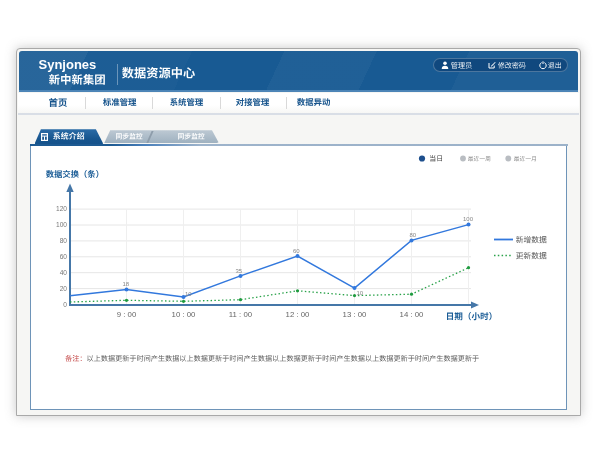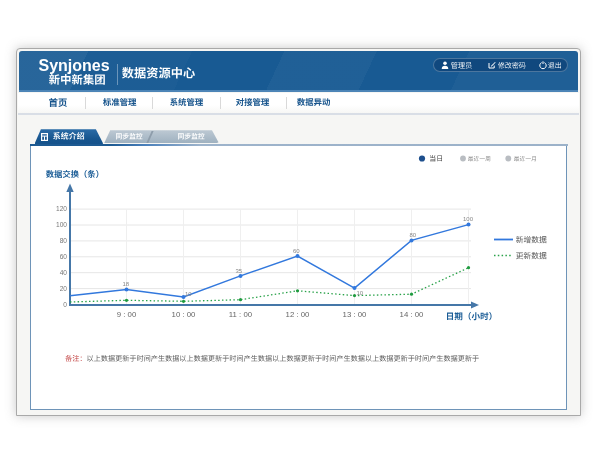--- a/index.html
+++ b/index.html
@@ -1,21 +1,21 @@
 <!DOCTYPE html>
 <html><head>
 <meta charset="utf-8">
 <style>
   html,body{margin:0;padding:0;}
   body{width:600px;height:450px;overflow:hidden;background:#ffffff;font-family:"Liberation Sans",sans-serif;}
   #page{position:relative;width:600px;height:450px;background:#fff;overflow:hidden;}
   #win{position:absolute;left:16px;top:48px;width:563px;height:366px;background:#f6f6f4;border:1px solid #a9a9a9;border-radius:4px 4px 0 0;box-shadow:0 0 11px rgba(110,110,110,0.38);}
   .ct{position:absolute;overflow:visible;}
   #hdr{position:absolute;left:2px;top:2px;right:2px;height:39px;border-bottom:2px solid #4d85b7;background:#185a93;background-image:linear-gradient(115deg,rgba(255,255,255,0.07) 0 12%,rgba(255,255,255,0.02) 12% 30%,rgba(255,255,255,0) 30% 46%,rgba(255,255,255,0.035) 46% 62%,rgba(255,255,255,0) 62% 78%,rgba(255,255,255,0.03) 78%);border-radius:3px 3px 0 0;}
-  #logo1{position:absolute;left:19.5px;top:5.5px;color:#fff;font-size:16px;font-weight:bold;letter-spacing:0px;}
+  #logo1{position:absolute;left:19.5px;top:5.5px;color:#fff;font-size:13px;font-weight:bold;letter-spacing:0px;}
   #vsep{position:absolute;left:98px;top:13px;width:1px;height:21px;background:rgba(255,255,255,0.35);}
   #pill{position:absolute;left:414px;top:7px;width:133px;height:12px;background:#10487e;border:1px solid rgba(255,255,255,0.25);border-radius:7px;}
   #nav{position:absolute;left:1px;top:44px;width:561px;height:20px;background:linear-gradient(#ffffff 60%,#f7f7f5);border-bottom:2px solid #d9dee6;}
   #nav .ns{position:absolute;top:4px;width:1px;height:12px;background:#d9d9d9;}
   .tab{position:absolute;}
   #tab1{left:17.9px;top:80.3px;width:68px;height:16.6px;background:linear-gradient(#2b6ca7,#17558e 60%,#15528b);clip-path:polygon(6px 0,61px 0,68px 13.7px,68px 16.6px,0 16.6px,0 13.7px);}
   #tabgrp{left:87px;top:81.3px;width:114.5px;height:13.2px;background:linear-gradient(#bdc9d3,#9fb1c0);clip-path:polygon(6.2px 0,108px 0,114.5px 90%,112px 100%,0 100%);}
   #tabslash{left:131.5px;top:81.8px;width:2px;height:11.8px;background:#8e9dab;transform:skewX(-24deg);}
   #tabbar{position:absolute;left:12.5px;top:94.5px;width:538.5px;height:2px;background:linear-gradient(90deg,#1d5a92 0px,#1d5a92 80px,#4a80bb 115px,#9db3cb 170px,#9cb2c9 100%);}
   #panel{position:absolute;left:12.5px;top:96.5px;width:537px;height:264.5px;background:#fff;border:1px solid #6e94b8;border-top:none;box-sizing:border-box;}

